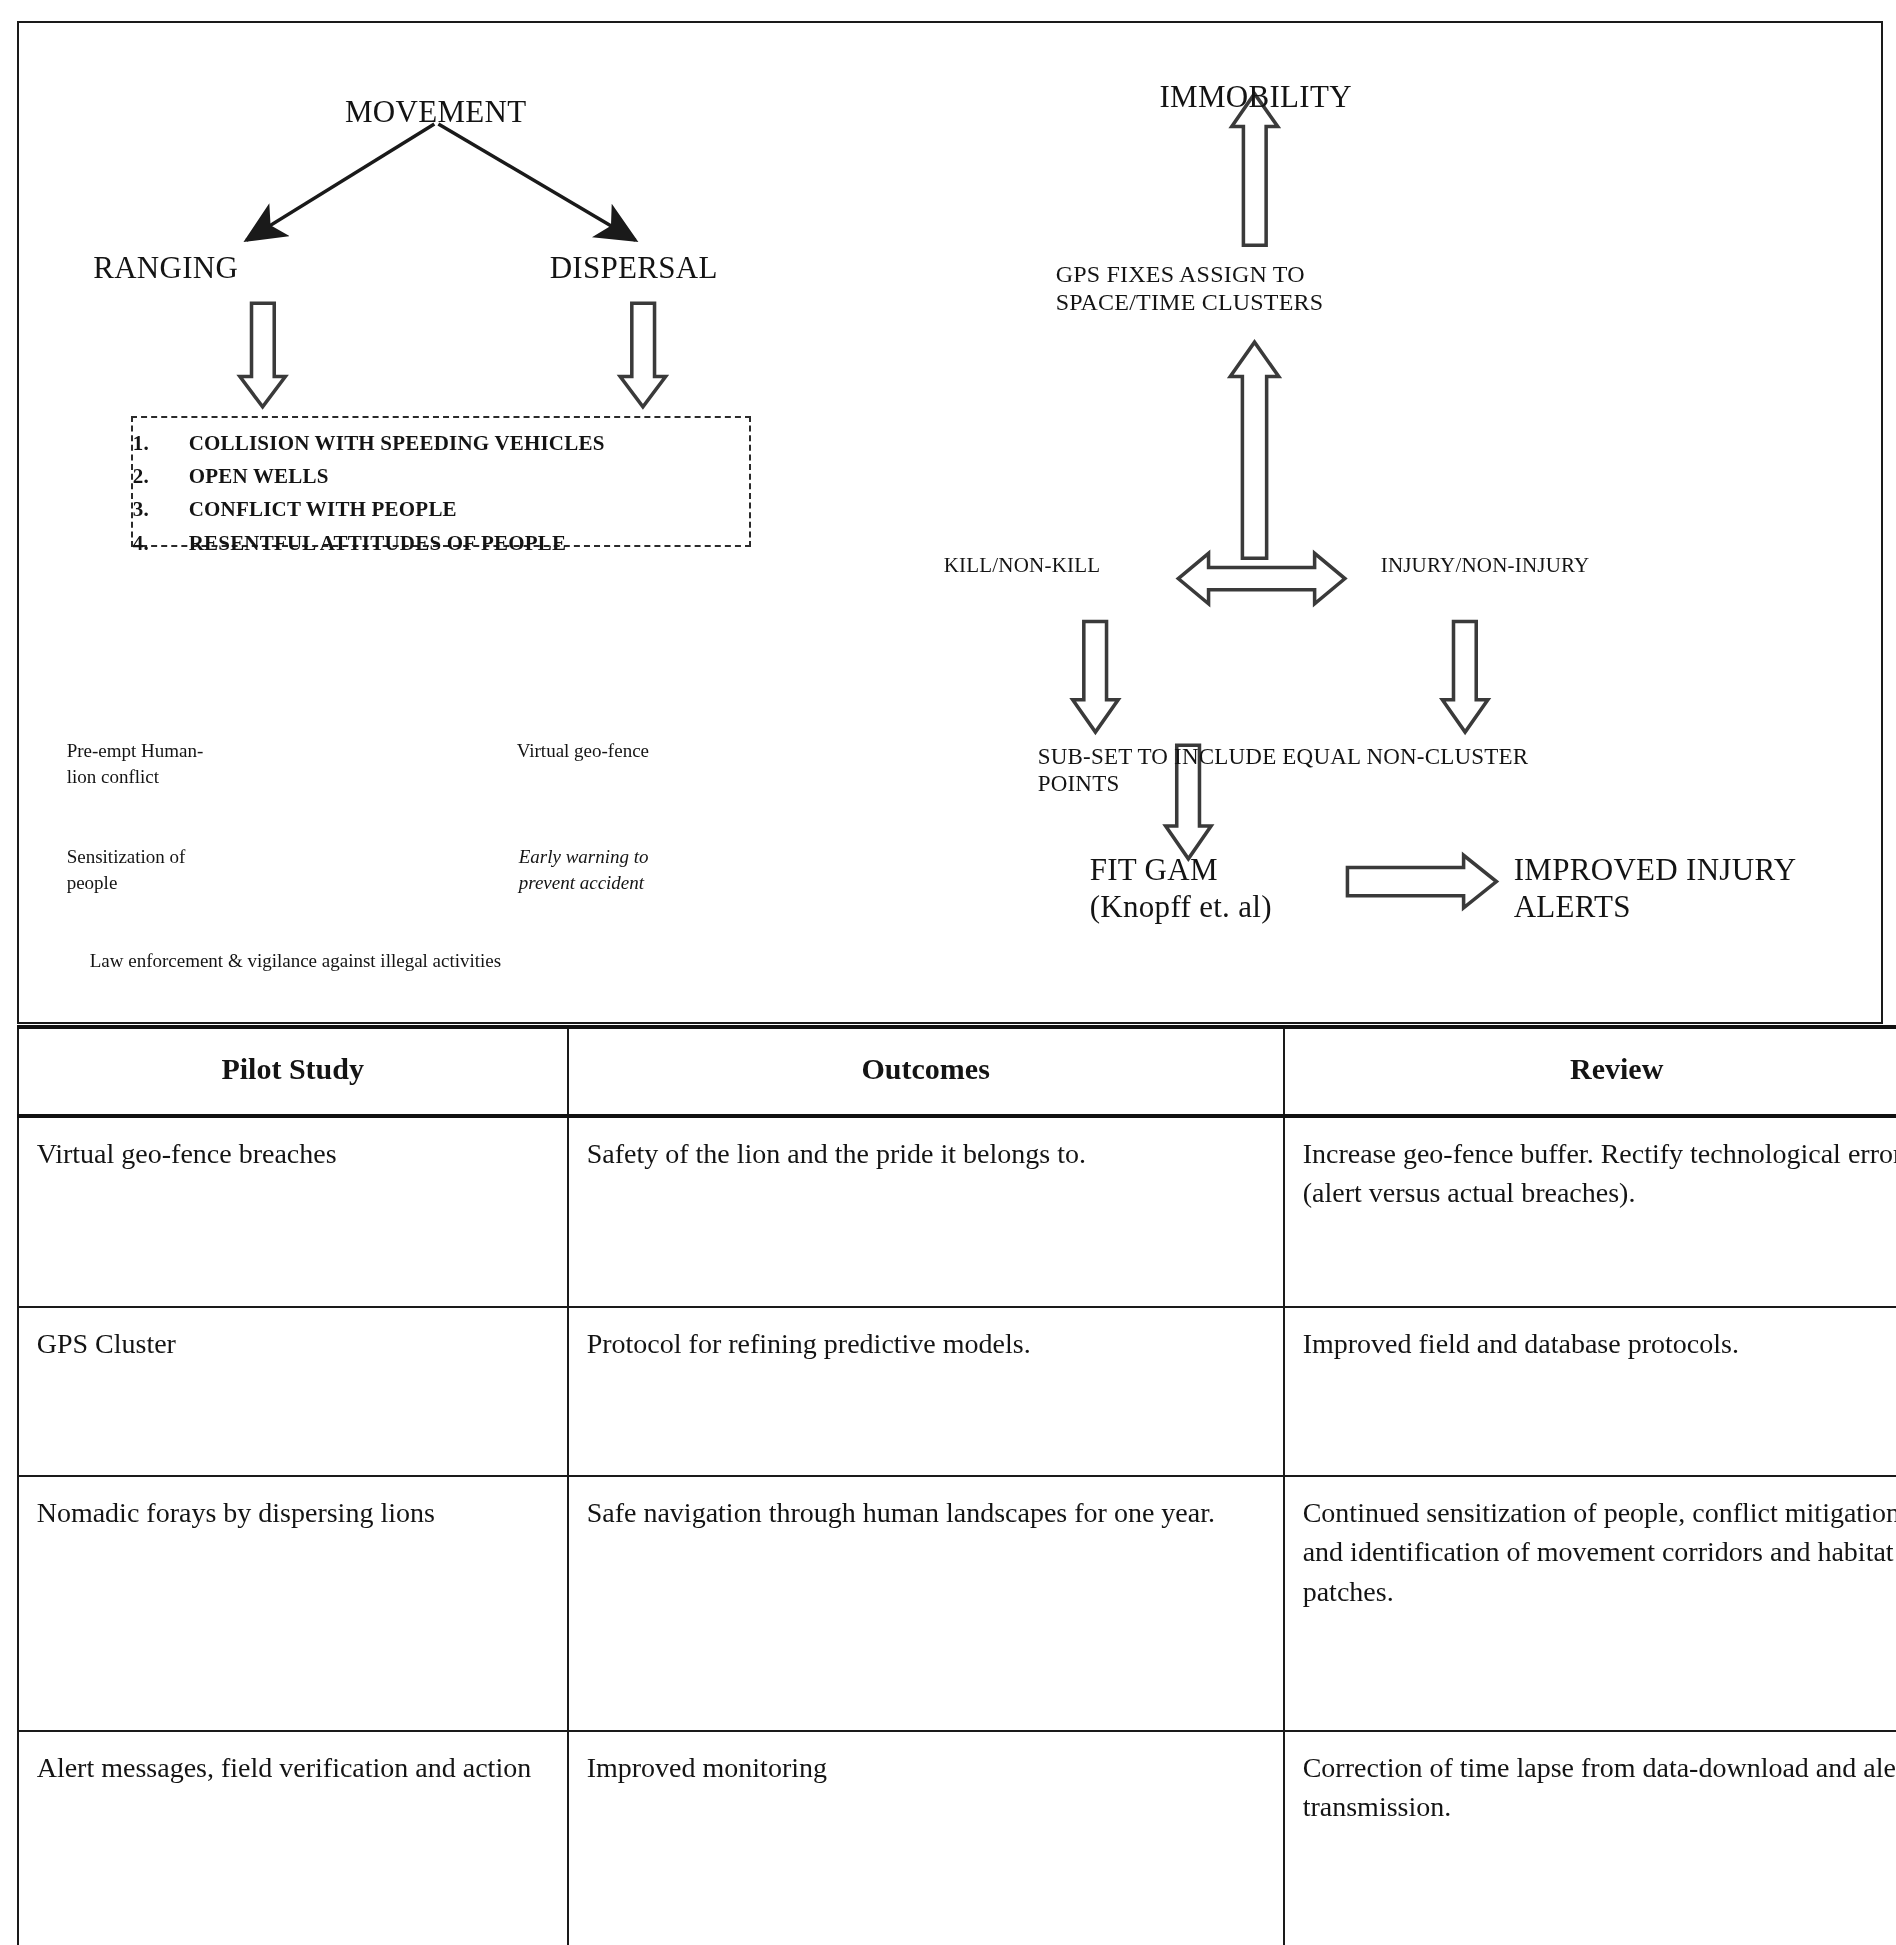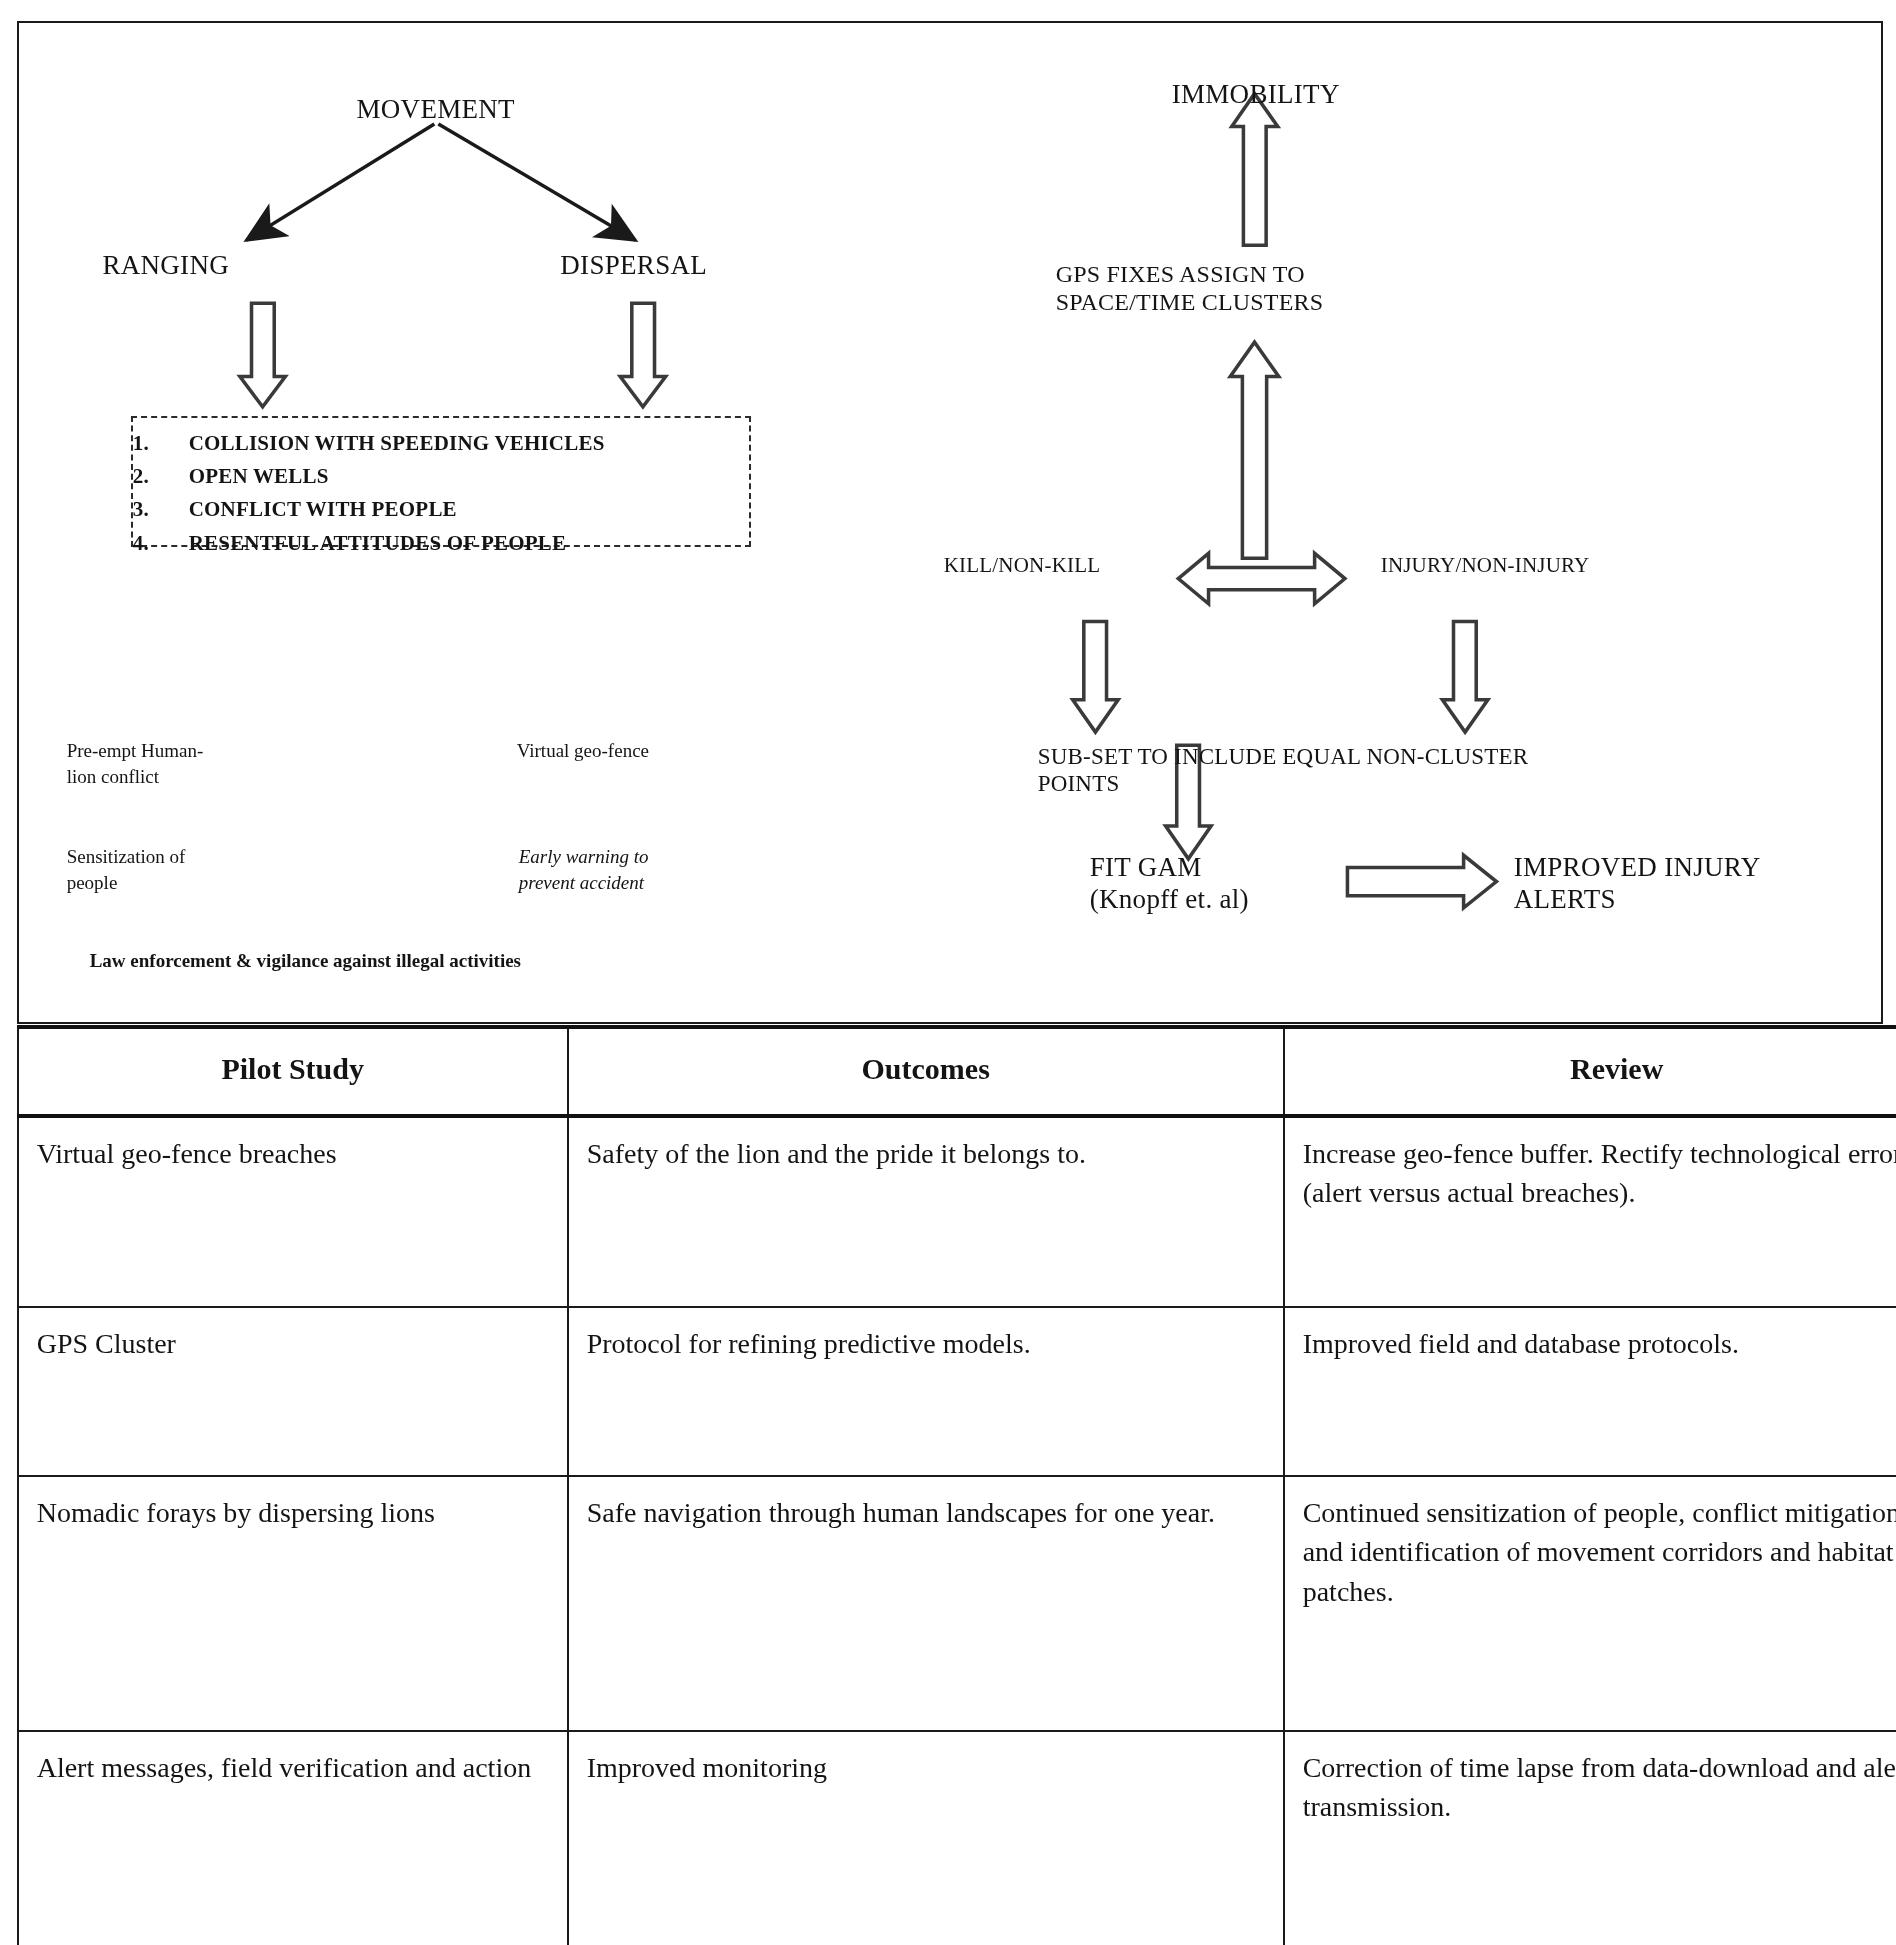--- a/index.html
+++ b/index.html
@@ -21,21 +21,21 @@
   }
   .diagram-title{
     position:absolute;left:0;top:48px;width:100%;
     text-align:center;
     font-size:30px;letter-spacing:0.5px;
     font-family:"Liberation Serif", serif;
   }
 
   
   .t{position:absolute;white-space:pre;line-height:1.18;}
-  .cap{font-size:27px;letter-spacing:0.3px;}
+  .cap{font-size:31px;letter-spacing:0.3px;}
   .cap-sm{font-size:24px;letter-spacing:0.2px;}
   .small-serif{font-size:19px;line-height:1.35;}
 
   .center{text-align:center;transform:translateX(-50%);}
 
   
   .dashed-box{
     position:absolute;
     border:2.5px dashed #2b2b2b;
     box-sizing:border-box;
@@ -163,21 +163,21 @@
 
     <div class="t small-serif" style="left:48px;top:715px;">Pre-empt Human-
 lion conflict</div>
     <div class="t small-serif" style="left:498px;top:715px;">Virtual geo-fence</div>
 
     <div class="t small-serif" style="left:48px;top:821px;">Sensitization of
 people</div>
     <div class="t small-serif" style="left:500px;top:821px;font-style:italic;">Early warning to
 prevent accident</div>
 
-    <div class="t small-serif" style="left:71px;top:925px;font-weight:bold;">Law enforcement &amp; vigilance against illegal activities</div>
+    <div class="t small-serif" style="left:71px;top:925px;">Law enforcement &amp; vigilance against illegal activities</div>
 
     <div class="t cap center" style="left:1237px;top:56px;">IMMOBILITY</div>
 
     <div class="t cap-sm" style="left:1037px;top:237px;">GPS FIXES ASSIGN TO
 SPACE/TIME CLUSTERS</div>
 
     <div class="t cap-sm" style="left:925px;top:530px;font-size:21px;">KILL/NON-KILL</div>
 
     <div class="t cap-sm" style="left:1362px;top:530px;font-size:21px;">INJURY/NON-INJURY</div>
 

